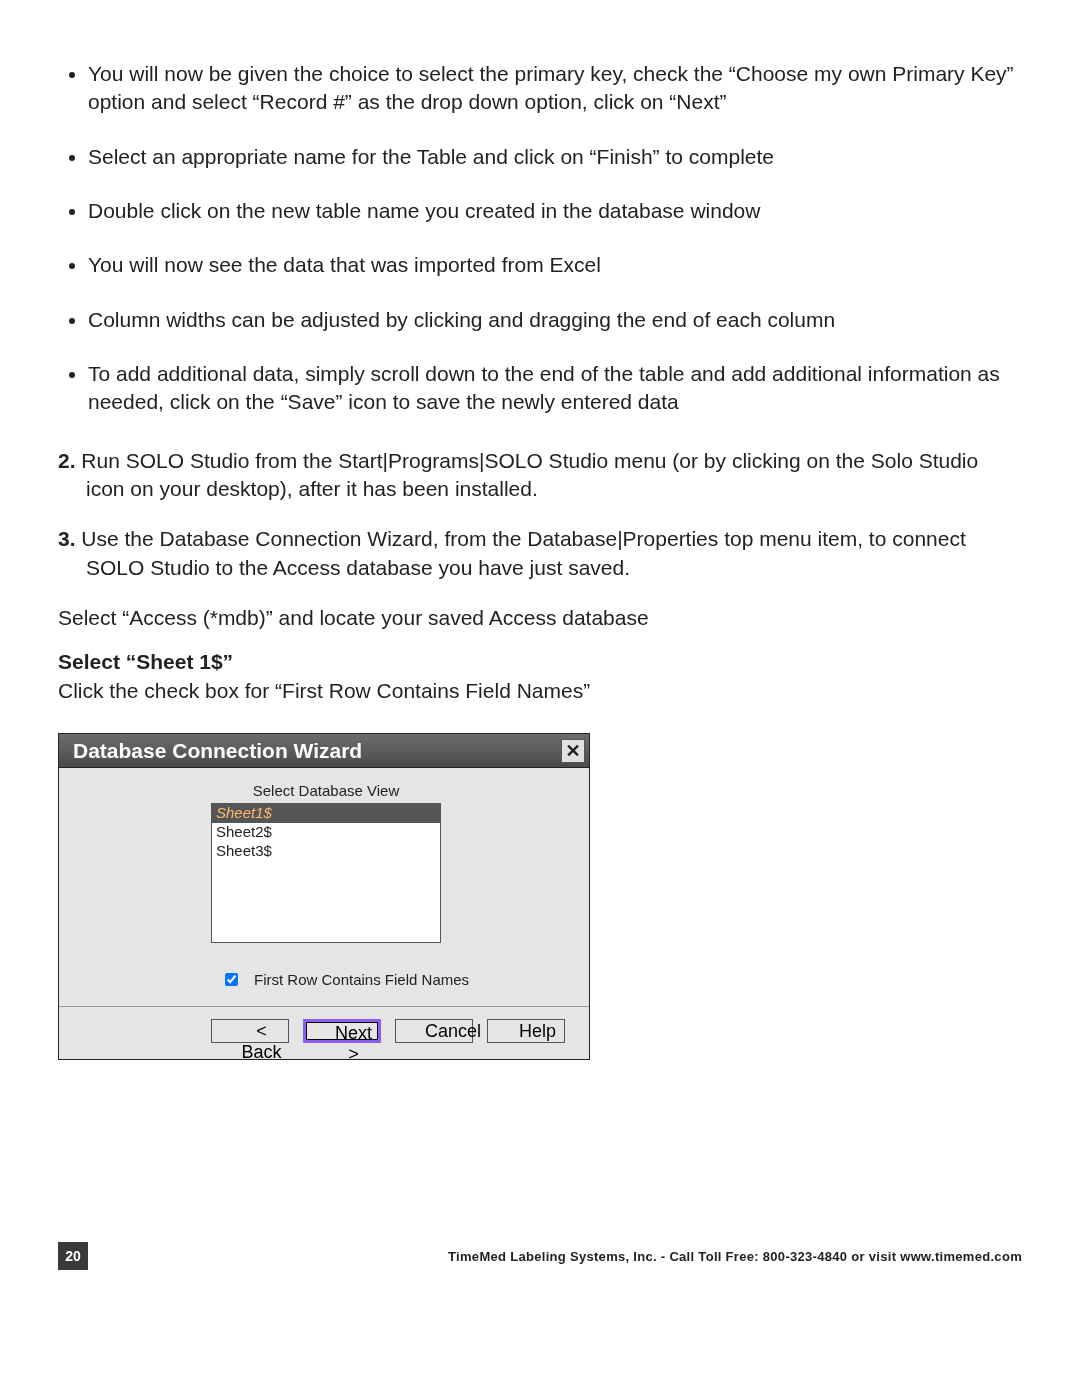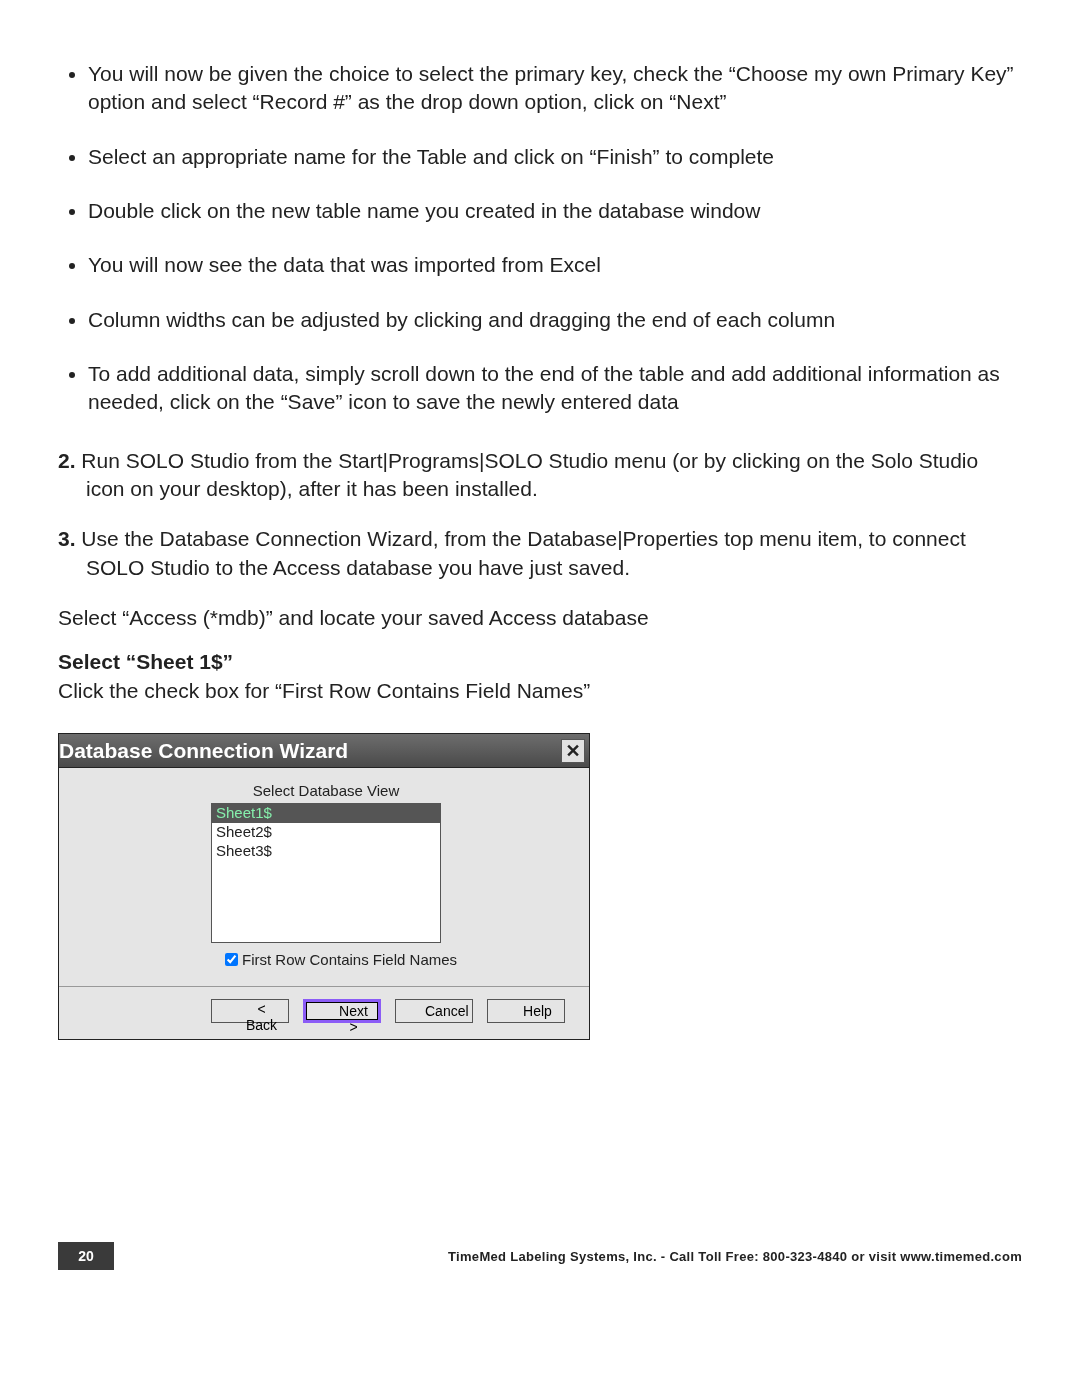--- a/index.html
+++ b/index.html
@@ -47,21 +47,21 @@
     border: 1px solid #222;
     box-shadow: 0 0 0 0 #000;
   }
   .titlebar {
     height: 34px;
     background: linear-gradient(#6d6d6d, #4a4a4a);
     color: #fff;
     display: flex;
     align-items: center;
     justify-content: space-between;
-    padding: 0 4px 0 0;
+    padding: 0 4px 0 14px;
     border-bottom: 1px solid #222;
   }
   .titlebar-title {
     font-family: "Segoe UI", Arial, sans-serif;
     font-weight: bold;
     font-size: 21px;
   }
   .close-btn {
     width: 24px; height: 24px;
     background: #e1e1e1;
@@ -90,60 +90,61 @@
     font-size: 15px;
     line-height: 1.25;
     overflow: hidden;
   }
   .listbox .item {
     padding: 0 4px;
     cursor: pointer;
   }
   .listbox .item.selected {
     background: #555;
-    color: #86efac;
+    color: #fdba74;
+    font-style: italic;
   }
   .checkbox-row {
-    margin: 8px 0 8px 156px;
+    margin: 28px 0 8px 156px;
     font-size: 15px;
     display: flex;
     align-items: center;
-    gap: 4px;
+    gap: 16px;
   }
   .checkbox-row input { margin: 0; }
   .dialog-divider {
     border: none;
     border-top: 1px solid #999;
     margin: 18px -10px 12px -10px;
   }
   .btn-row {
     display: flex;
     gap: 14px;
     justify-content: flex-start;
     padding: 0 0 8px 142px;
   }
   .dlg-btn {
     width: 78px;
     height: 24px;
-    font-size: 14px;
+    font-size: 18px;
     background: #e5e5e5;
     border: 1px solid #555;
     cursor: pointer;
     padding-left: 29px;
   }
   .dlg-btn.default { border: 3px solid #8b5cf6; box-shadow: inset 0 0 0 1px #000; }
   .footer {
     position: absolute;
     left: 58px; right: 58px; bottom: 30px;
     display: flex;
     align-items: center;
     gap: 18px;
   }
   .page-num {
-    width: 56px; height: 28px;
+    width: 30px; height: 28px;
     background: #3a3a3a;
     color: #fff;
     font-size: 14px;
     font-weight: bold;
     display: flex; align-items: center; justify-content: center;
   }
   .footer-text {
     font-size: 13px;
     font-weight: bold;
     margin-left: auto;

